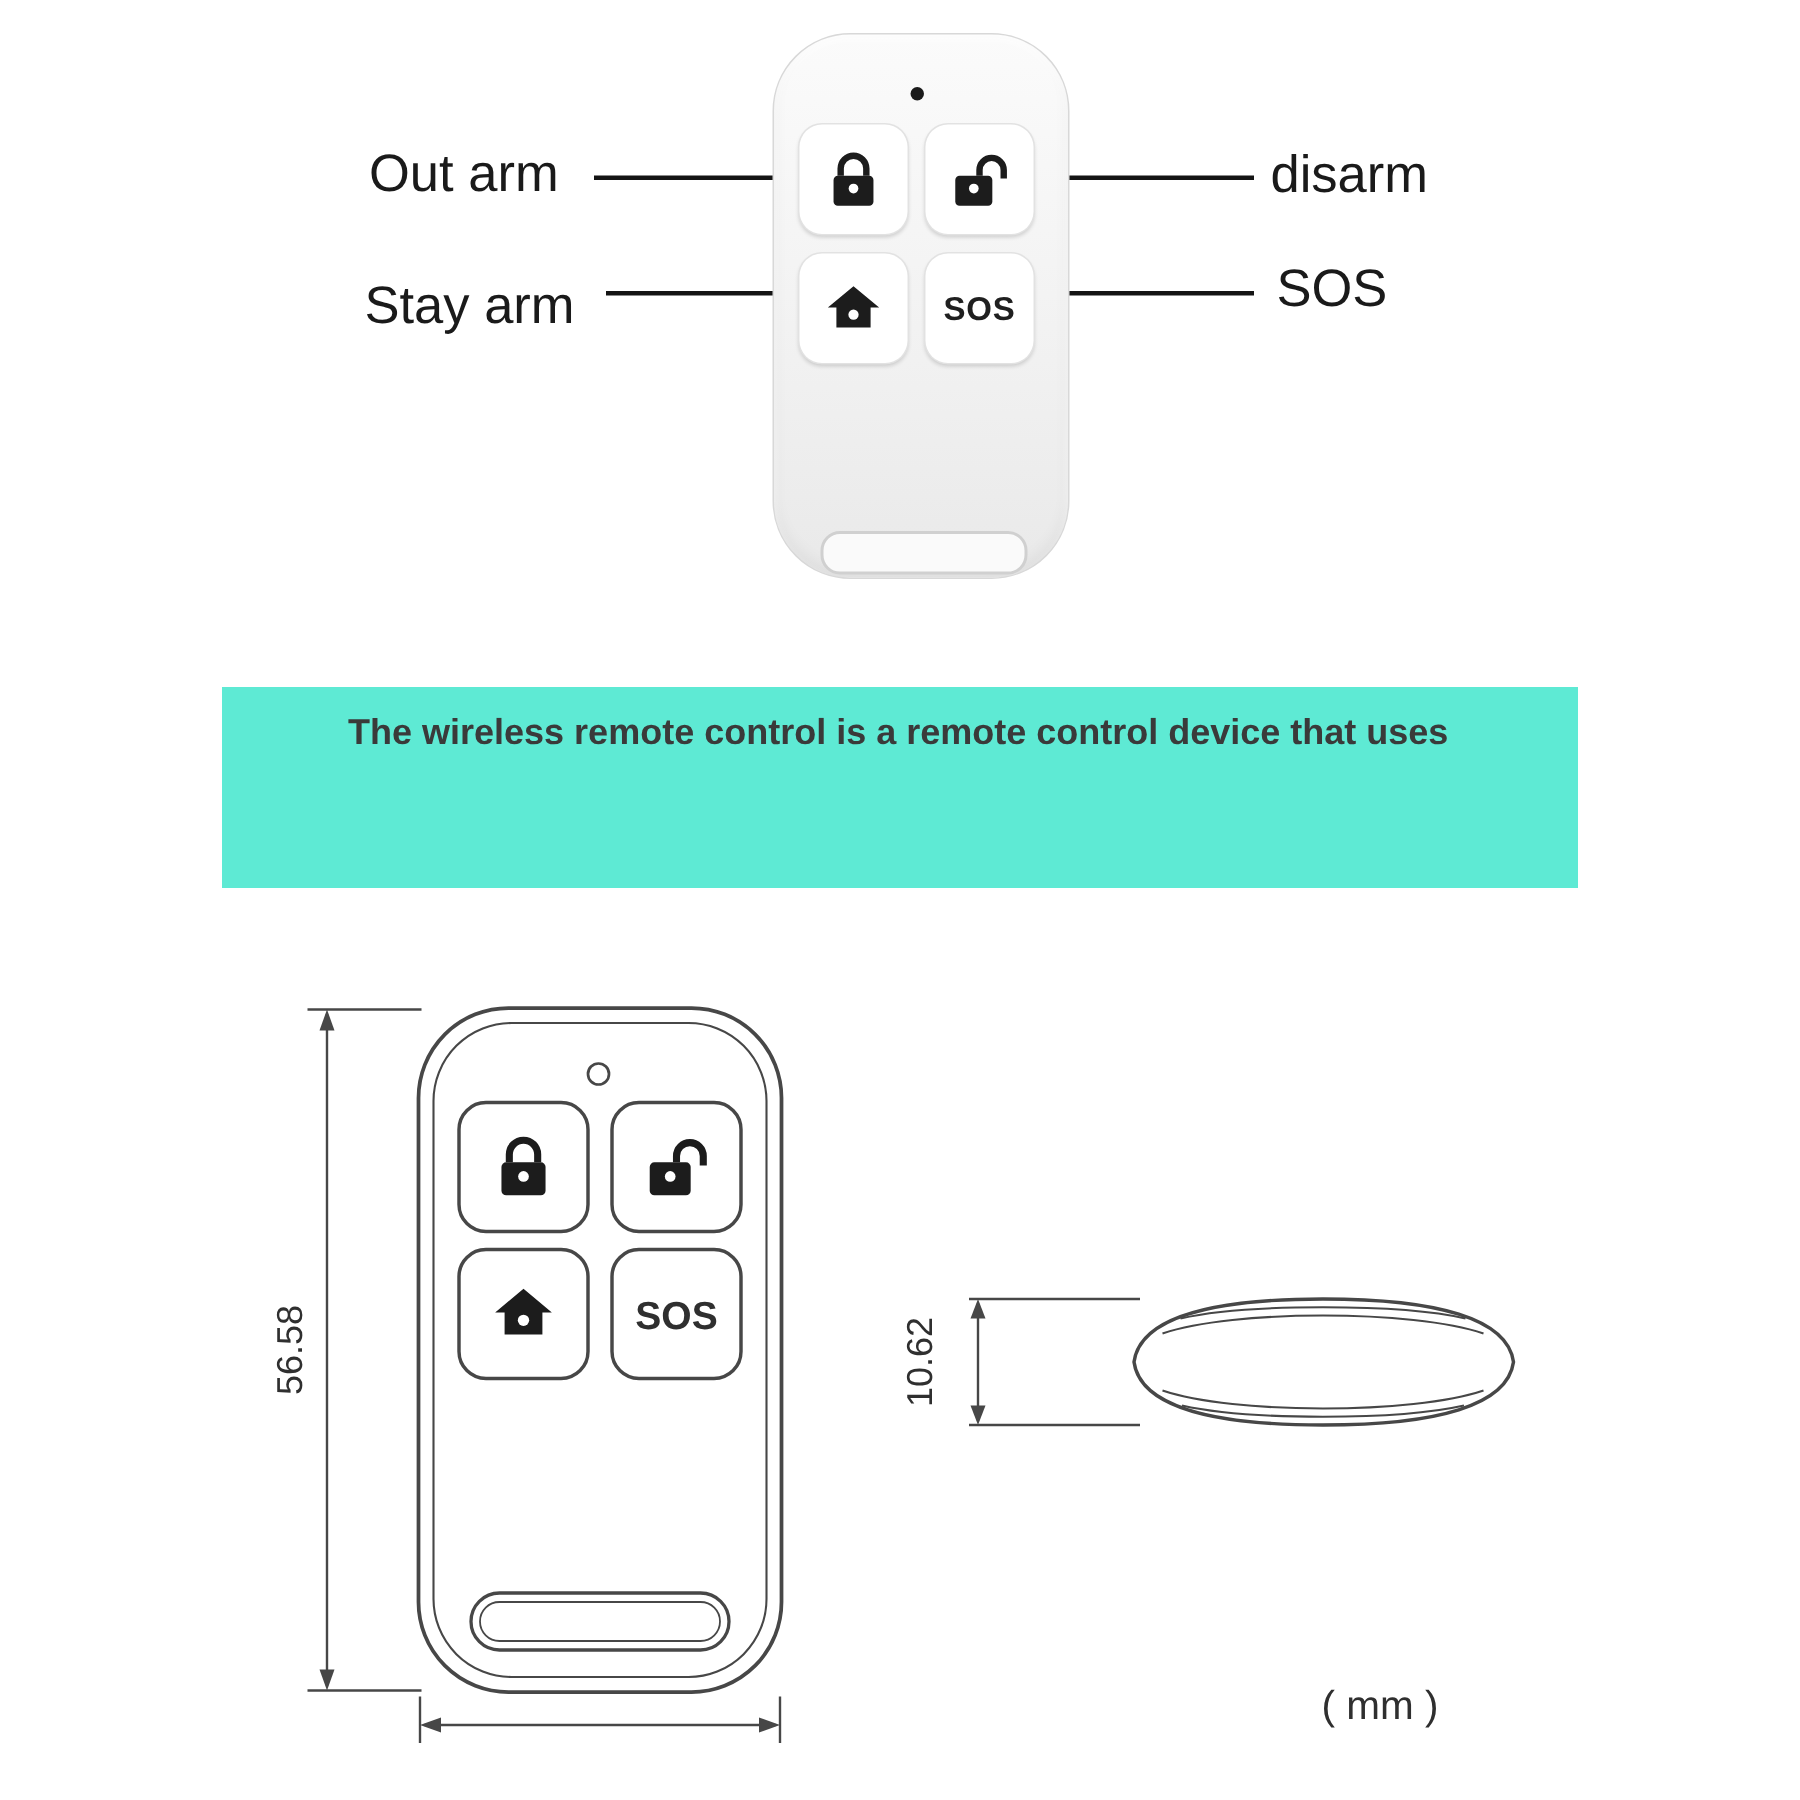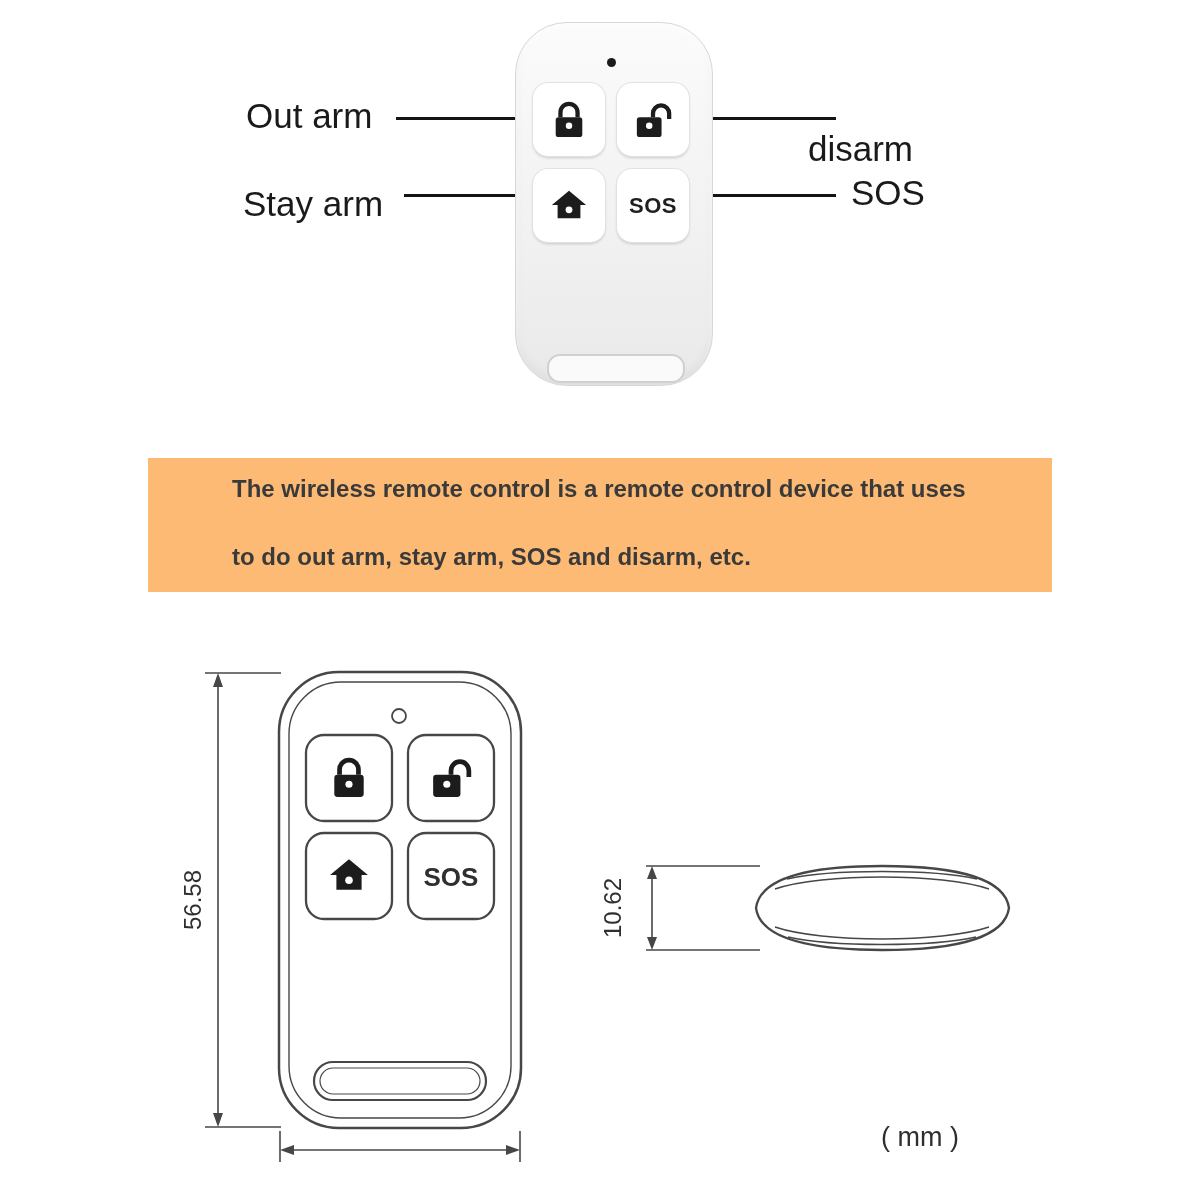--- a/index.html
+++ b/index.html
@@ -6,21 +6,21 @@
   #canvas {
     position:relative; width:1200px; height:1162px; background:#ffffff;
     font-family:"Liberation Sans", sans-serif; overflow:hidden;
   }
 
   
   .callout {
     position:absolute; font-size:35px; color:#1a1a1a; white-space:nowrap;
   }
   #out-arm-label  { left:246px; top:96px; }
-  #disarm-label   { left:808px; top:97px;margin-top:32px; }
+  #disarm-label   { left:847px; top:97px; }
   #stay-arm-label { left:243px; top:184px; }
   #sos-label      { left:851px; top:173px; }
 
   .callout-line { position:absolute; height:3px; background:#141414; }
   #out-arm-line  { left:396px; top:117px; width:127px; }
   #disarm-line   { left:687px; top:117px; width:149px; }
   #stay-arm-line { left:404px; top:194px; width:119px; }
   #sos-line      { left:687px; top:194px; width:149px; }
 
   
@@ -46,21 +46,21 @@
   #photo-btn-sos    { left:101px; top:146px; }
   #photo-btn-sos span { font-size:22px; font-weight:bold; color:#1f1f1f; letter-spacing:0.5px; }
   #remote-slot {
     position:absolute; left:31px; top:331px; width:134px; height:25px;
     border-radius:13px; border:2px solid #d0d0d0; background:#fafafa;
   }
 
   
   #info-box {
     position:absolute; left:148px; top:458px; width:904px; height:134px;
-    background:#fdba74;
+    background:#5eead4;
     text-align:center;
   }
   .desc-line {
     position:absolute; left:84px; font-size:24px; font-weight:bold;
     color:#3a3a3a; white-space:nowrap;
   }
   .l1 { top:17px; } .l2 { top:51px; } .l3 { top:85px; }
 
   
   #dimension-drawing { position:absolute; left:0; top:640px; }
@@ -121,21 +121,20 @@
         </svg>
     </div>
     <div class="photo-btn" id="photo-btn-sos">
       <span>SOS</span>
     </div>
     <div id="remote-slot"></div>
   </div>
 
   <div id="info-box">
     <div class="desc-line l1">The wireless remote control is a remote control device that uses</div>
-    <div class="desc-line l3">to do out arm, stay arm, SOS and disarm, etc.</div>
   </div>
 
   <svg id="dimension-drawing" width="1200" height="560" viewBox="0 640 1200 560">
 
     <g>
       <rect class="outline" x="279" y="672" width="242" height="456" rx="60" stroke-width="2.5"></rect>
       <rect class="outline" x="289" y="682" width="222" height="436" rx="52" stroke-width="1.4"></rect>
       <circle class="outline" cx="399" cy="716" r="7" stroke-width="1.8"></circle>
 
       <g>

